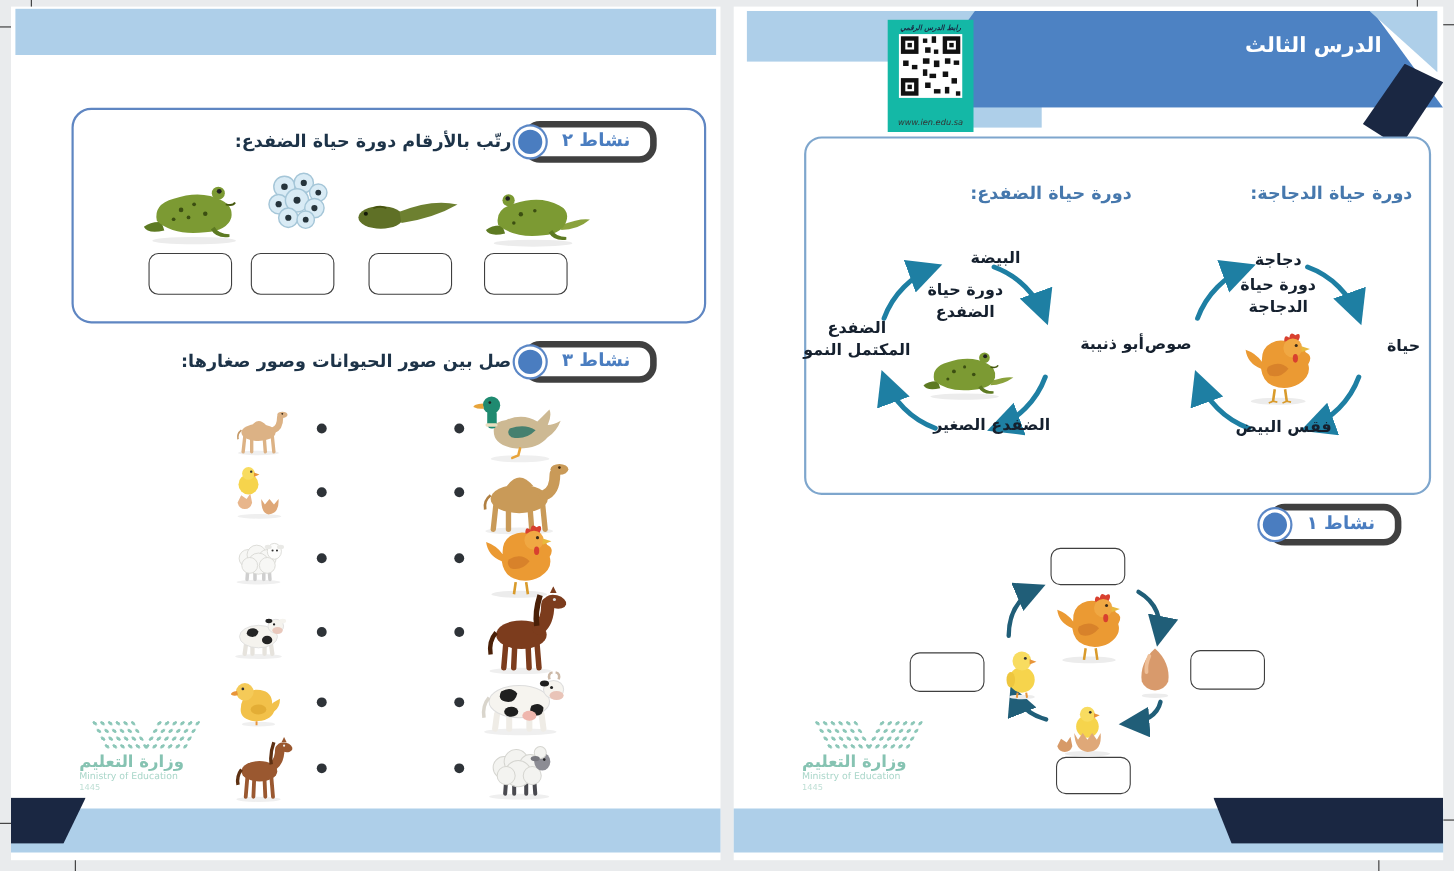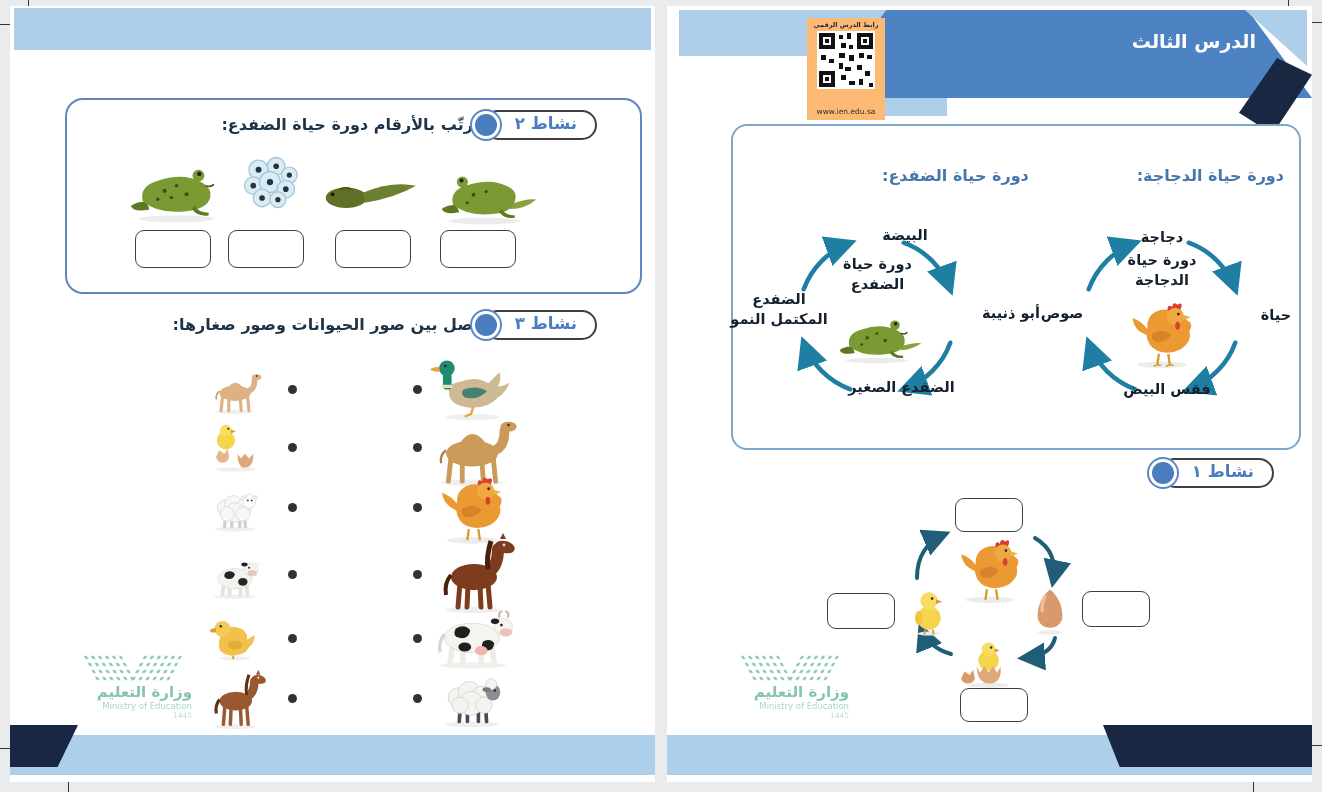--- a/index.html
+++ b/index.html
@@ -6,33 +6,33 @@
   body{width:1322px;height:792px;position:relative;background:#e9ebed;overflow:hidden;
        font-family:"DejaVu Sans","Liberation Sans",sans-serif;}
   .abs{position:absolute;}
   .page{position:absolute;top:6px;height:776px;background:#ffffff;direction:rtl;}
   #pageL{left:10px;width:645px;}
   #pageR{left:667px;width:645px;}
   .bar{background:#aecfe9;}
   .crop{position:absolute;background:#333;}
   
   .act-row{position:absolute;display:flex;direction:rtl;align-items:center;gap:10px;}
-  .pill{position:relative;border:2px solid #404040;border-radius:16px;background:#fff;
+  .pill{position:relative;border:6px solid #404040;border-radius:16px;background:#fff;
         color:#4a7dc0;font-weight:bold;font-size:16.5px;padding:4px 18px 5px 30px;line-height:1;}
   .pill .dot{position:absolute;left:-13px;top:50%;transform:translateY(-50%);width:22px;height:22px;
         border-radius:50%;background:#4a7dc0;border:3px solid #fff;box-shadow:0 0 0 2px #5b87c6;}
   .act-title{color:#1d3348;font-weight:bold;font-size:16px;white-space:nowrap;}
   .answer-box{position:absolute;border:1.6px solid #3f3f3f;border-radius:9px;background:#fff;}
   .cyc-label{position:absolute;font-weight:bold;color:#15202e;font-size:14.5px;text-align:center;line-height:1.35;}
   .cyc-center{position:absolute;font-weight:bold;color:#15202e;font-size:14.5px;text-align:center;line-height:1.4;}
   .heading-blue{position:absolute;color:#4678ad;font-weight:bold;font-size:16px;}
   .match-row{position:absolute;direction:ltr;}
   .match-dot{position:absolute;width:9px;height:9px;border-radius:50%;background:#2e3338;}
   .icon-box{position:absolute;display:flex;align-items:center;justify-content:center;}
-  .wm{position:absolute;width:120px;text-align:right;direction:rtl;}
+  .wm{position:absolute;width:120px;text-align:left;direction:rtl;}
   .wm-dots{position:relative;height:32px;margin:0 auto;width:92px;}
   .wm-wing{position:absolute;top:2px;width:40px;height:27px;
     background-image:radial-gradient(circle,#8cc7b8 1.6px,transparent 1.8px);background-size:7px 7px;}
   .wm-ar{color:#86c3b2;font-size:15px;font-weight:bold;line-height:1.1;}
   .wm-en{color:#a9d6c9;font-size:8.5px;direction:ltr;}
   .wm-year{color:#bfdfd5;font-size:7.5px;}
   .navy{background:#1a2742;}
   svg{display:block;}
 </style>
 </head>
@@ -62,21 +62,21 @@
 
   <div class="abs bar" style="left:12px;top:4px;width:200px;height:46px"></div>
   <div class="abs bar" style="left:185px;top:4px;width:95px;height:106px"></div>
   <div class="abs" style="left:150px;top:4px;width:495px;height:88px;background:#4d82c3;
               clip-path:polygon(14% 0,87% 0,100% 100%,1% 100%);"></div>
   <div class="abs bar" style="left:578px;top:4px;width:62px;height:56px;clip-path:polygon(0 0,100% 0,100% 100%);"></div>
   <div class="abs navy" style="left:572px;top:52px;width:73px;height:76px;clip-path:polygon(0 72%,52% 0,100% 22%,46% 100%);"></div>
 
   <div class="abs" style="right:56px;top:24px;color:#fff;font-weight:bold;font-size:19px;">الدرس الثالث</div>
 
-  <div class="abs" style="left:140px;top:12px;width:78px;height:102px;background:#fdba74;text-align:center;direction:rtl;">
+  <div class="abs" style="left:140px;top:12px;width:78px;height:102px;background:#14b8a6;text-align:center;direction:rtl;font-style:italic;">
     <div style="font-size:6.5px;color:#1a2742;font-weight:bold;padding-top:3px;">رابط الدرس الرقمي</div>
     <svg width="58" height="58" viewBox="0 0 58 58" style="margin:2px auto 0;">
       <rect width="58" height="58" fill="#fff"></rect>
       <g fill="#111">
         <rect x="2" y="2" width="16" height="16"></rect>
           <rect x="40" y="2" width="16" height="16"></rect>
           <rect x="2" y="40" width="16" height="16"></rect>
         <rect x="22" y="4" width="4" height="4"></rect>
           <rect x="30" y="2" width="4" height="6"></rect>
           <rect x="24" y="12" width="5" height="5"></rect>

